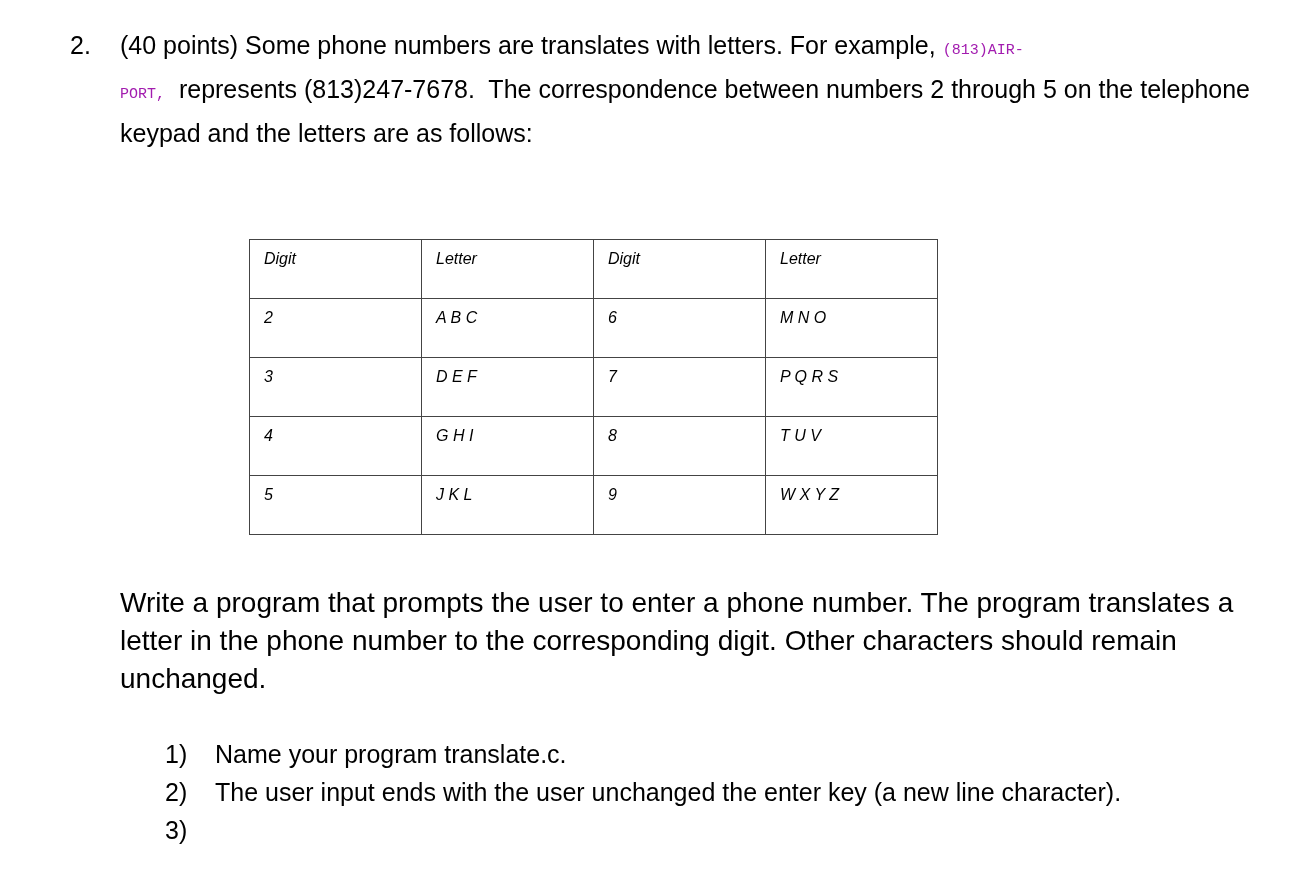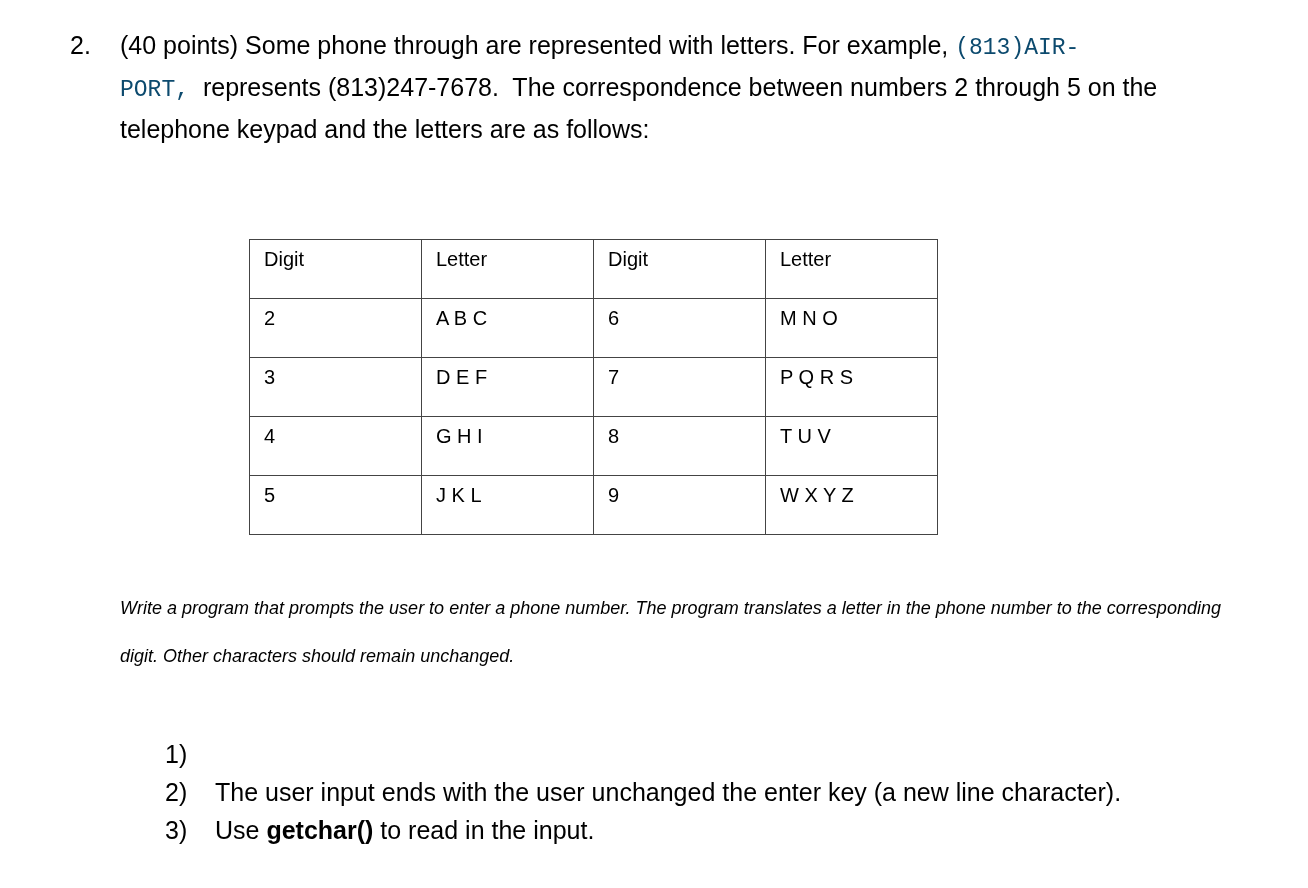--- a/index.html
+++ b/index.html
@@ -1,36 +1,36 @@
 <!DOCTYPE html>
 <html><head>
 <meta charset="utf-8">
 <style>
   html, body { margin: 0; padding: 0; background: #ffffff; }
   body { width: 1308px; height: 888px; position: relative; overflow: hidden;
          font-family: "Liberation Sans", sans-serif; color: #000; }
   .para { position: absolute; font-size: 25px; line-height: 39px; }
-  .mono { font-family: "Liberation Mono", monospace; color: #0c4a6e; font-size: 23px; }
+  .mono { font-family: "Liberation Mono", monospace; color: #a21caf; font-size: 15px; }
   #q-num { left: 70px; top: 26px; }
   #q-body { left: 120px; top: 26px; width: 1150px; }
   table.keypad { position: absolute; left: 249px; top: 239px; border-collapse: collapse; }
   table.keypad td { border: 1.5px solid #444; width: 172px; height: 59px; padding: 0 0 0 14px;
-                    vertical-align: top; font-size: 20px; line-height: 38px; box-sizing: border-box; }
+                    vertical-align: top; font-size: 16px; line-height: 38px; box-sizing: border-box; font-style: italic; }
   table.keypad td:first-child { padding-left: 14px; }
-  #desc { left: 120px; top: 584px; width: 1120px; font-size: 18px; line-height: 48px; font-style: italic; }
+  #desc { left: 120px; top: 584px; width: 1120px; font-size: 28px; line-height: 38px; }
   ol.reqs { position: absolute; left: 165px; top: 735px; margin: 0; padding: 0; list-style: none; font-size: 25px; line-height: 38px; }
   ol.reqs li { display: flex; }
   ol.reqs .n { width: 50px; }
   b { font-weight: bold; }
 </style>
 </head>
 <body>
 
 <div class="para" id="q-num">2.</div>
-<div class="para" id="q-body"><span>(40 points)</span><span> Some phone through are represented with letters. For example, </span><span class="mono">(813)AIR-</span><br><span class="mono">PORT,</span><span style="white-space:pre-wrap">  represents (813)247-7678.  The correspondence between numbers 2 through 5 on the telephone keypad and the letters are as follows:</span></div>
+<div class="para" id="q-body"><span>(40 points)</span><span> Some phone numbers are translates with letters. For example, </span><span class="mono">(813)AIR-</span><br><span class="mono">PORT,</span><span style="white-space:pre-wrap">  represents (813)247-7678.  The correspondence between numbers 2 through 5 on the telephone keypad and the letters are as follows:</span></div>
 
 <table class="keypad">
   <tbody>
       <tr>
     <td>Digit</td>
     <td>Letter</td>
     <td>Digit</td>
     <td>Letter</td>
   </tr>
   <tr>
@@ -58,22 +58,22 @@
     <td>W X Y Z</td>
   </tr>
 </tbody>
   </table>
 
 <div class="para" id="desc">Write a program that prompts the user to enter a phone number. The program translates a letter in the phone number to the corresponding digit. Other characters should remain unchanged.</div>
 
 <ol class="reqs">
   <li>
     <span class="n">1)</span>
+    <span><span>Name your program translate.c.</span></span>
   </li>
   <li>
     <span class="n">2)</span>
     <span><span>The user input ends with the user unchanged the enter key (a new line character).</span></span>
   </li>
   <li>
     <span class="n">3)</span>
-    <span style="white-space:pre"><span>Use </span><b>getchar()</b><span> to read in the input.</span></span>
   </li>
 </ol>
 
 </body></html>

